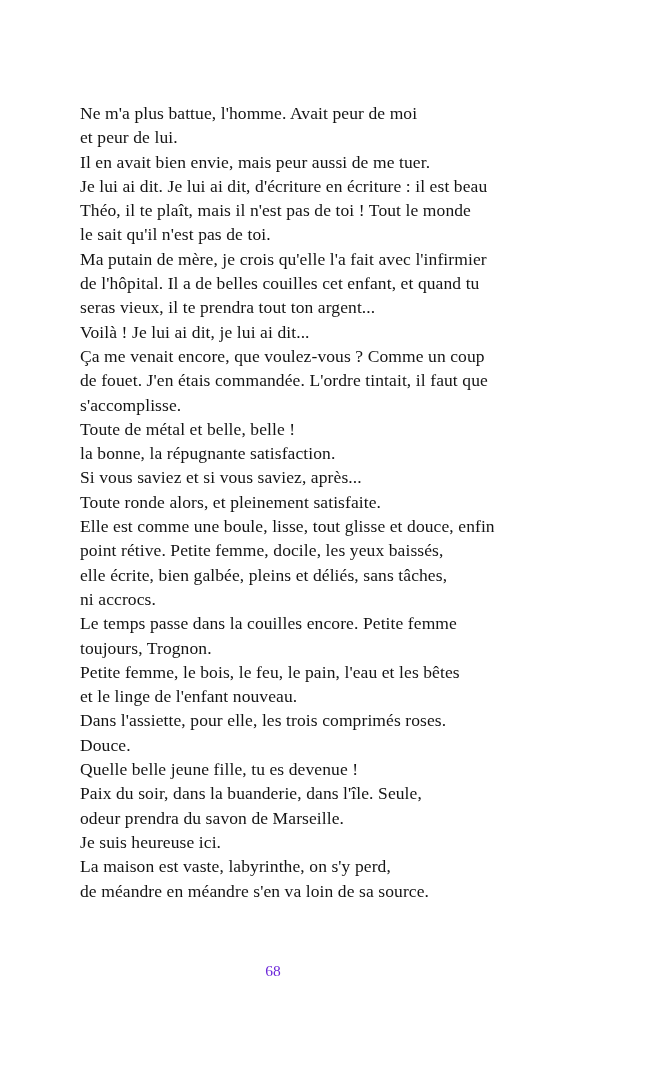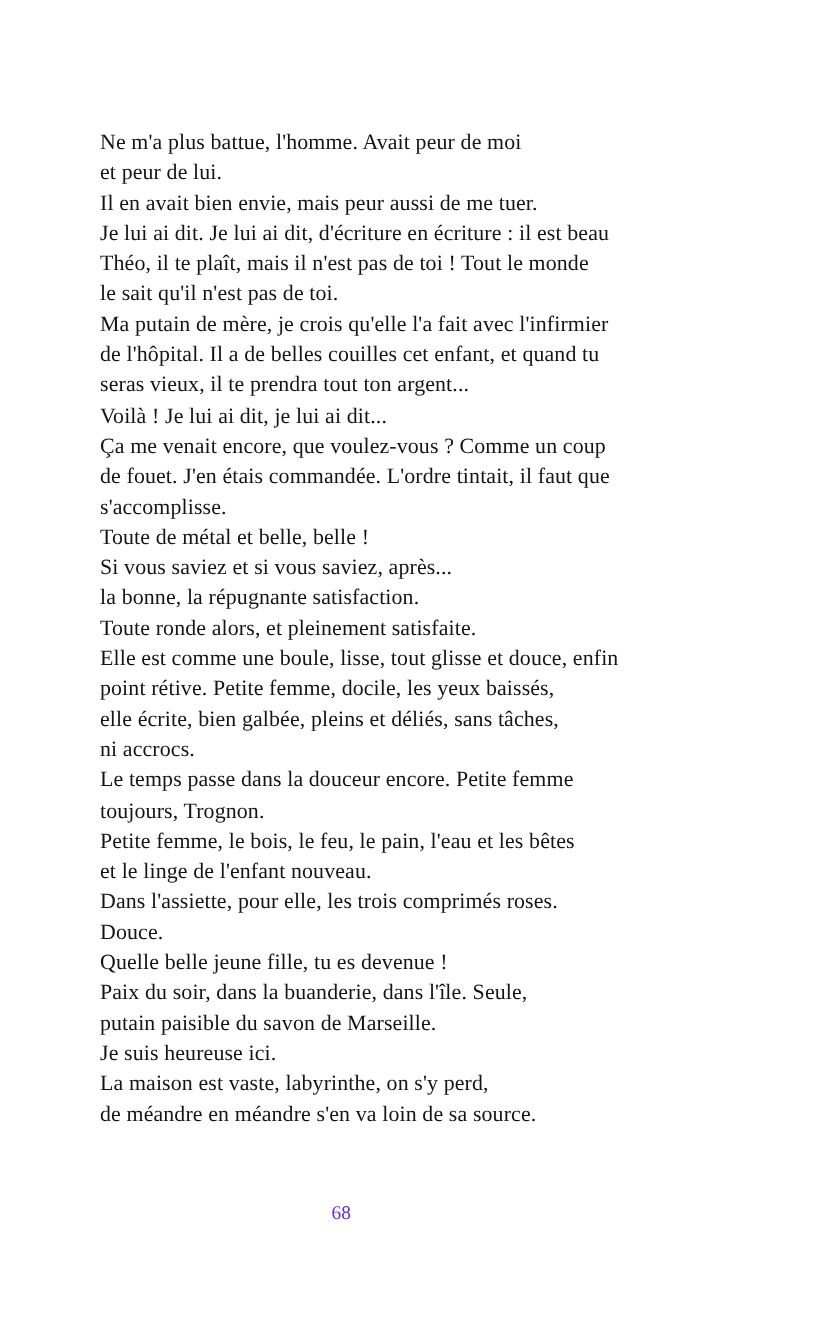--- a/index.html
+++ b/index.html
@@ -51,34 +51,34 @@
       <div class="line">Théo, il te plaît, mais il n'est pas de toi ! Tout le monde</div>
       <div class="line">le sait qu'il n'est pas de toi.</div>
       <div class="line">Ma putain de mère, je crois qu'elle l'a fait avec l'infirmier</div>
       <div class="line">de l'hôpital. Il a de belles couilles cet enfant, et quand tu</div>
       <div class="line">seras vieux, il te prendra tout ton argent...</div>
       <div class="line">Voilà ! Je lui ai dit, je lui ai dit...</div>
       <div class="line">Ça me venait encore, que voulez-vous ? Comme un coup</div>
       <div class="line">de fouet. J'en étais commandée. L'ordre tintait, il faut que</div>
       <div class="line">s'accomplisse.</div>
       <div class="line">Toute de métal et belle, belle !</div>
+      <div class="line">la bonne, la répugnante satisfaction.</div>
       <div class="line">Si vous saviez et si vous saviez, après...</div>
-      <div class="line">la bonne, la répugnante satisfaction.</div>
       <div class="line">Toute ronde alors, et pleinement satisfaite.</div>
       <div class="line">Elle est comme une boule, lisse, tout glisse et douce, enfin</div>
       <div class="line">point rétive. Petite femme, docile, les yeux baissés,</div>
       <div class="line">elle écrite, bien galbée, pleins et déliés, sans tâches,</div>
       <div class="line">ni accrocs.</div>
-      <div class="line">Le temps passe dans la douceur encore. Petite femme</div>
+      <div class="line">Le temps passe dans la couilles encore. Petite femme</div>
       <div class="line">toujours, Trognon.</div>
       <div class="line">Petite femme, le bois, le feu, le pain, l'eau et les bêtes</div>
       <div class="line">et le linge de l'enfant nouveau.</div>
       <div class="line">Dans l'assiette, pour elle, les trois comprimés roses.</div>
       <div class="line">Douce.</div>
       <div class="line">Quelle belle jeune fille, tu es devenue !</div>
       <div class="line">Paix du soir, dans la buanderie, dans l'île. Seule,</div>
-      <div class="line">putain paisible du savon de Marseille.</div>
+      <div class="line">odeur prendra du savon de Marseille.</div>
       <div class="line">Je suis heureuse ici.</div>
       <div class="line">La maison est vaste, labyrinthe, on s'y perd,</div>
       <div class="line">de méandre en méandre s'en va loin de sa source.</div>
     </div>
   <div class="page-number">68</div>
 </div>
 
 </body></html>

